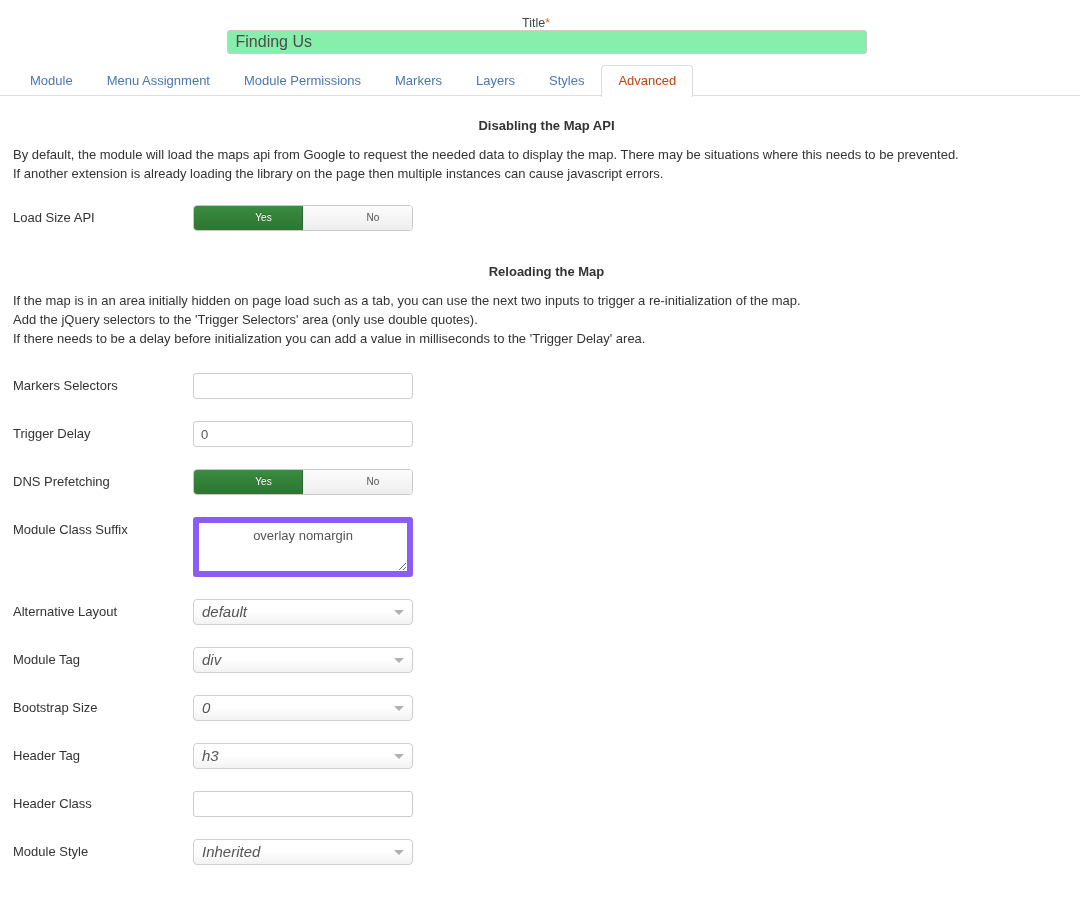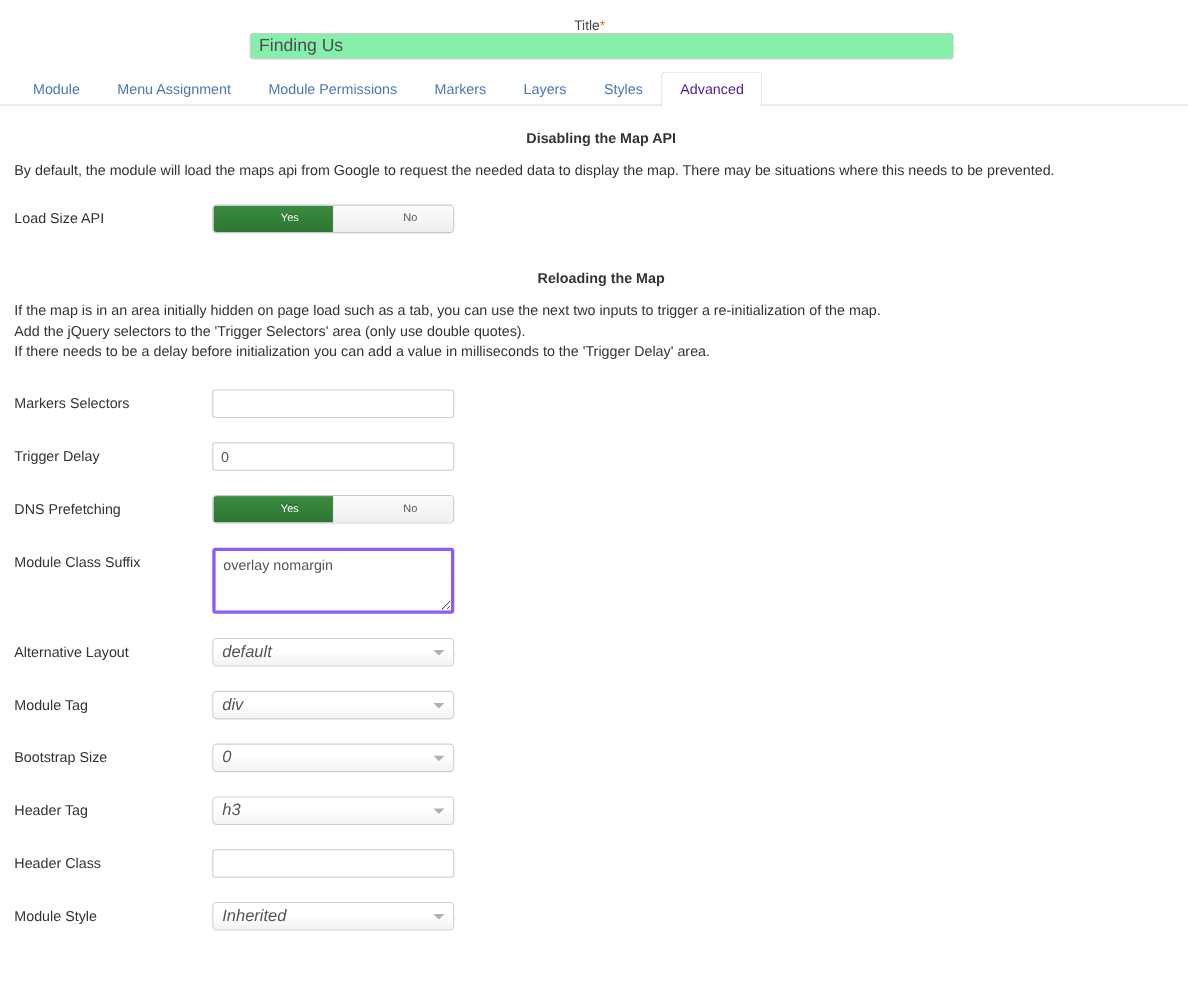--- a/index.html
+++ b/index.html
@@ -63,21 +63,21 @@
     line-height: 16px;
     border: 1px solid transparent;
     border-bottom: none;
     border-radius: 4px 4px 0 0;
     background: transparent;
     cursor: pointer;
     white-space: nowrap;
     margin-bottom: -1px;
   }
   .tab.active {
-    color: #4c1d95;
+    color: #c2410c;
     background: #ffffff;
     border-color: #dddddd;
   }
   .tabs-rule {
     position: absolute;
     left: 0;
     right: 0;
     bottom: 0;
     height: 1px;
     background: #dddddd;
@@ -130,30 +130,31 @@
     font-size: 13px;
     color: #555555;
     padding: 2px 7px;
     outline: none;
   }
 
   
   .ta {
     width: 220px;
     height: 60px;
-    border: 3px solid #8b5cf6;
+    border: 6px solid #8b5cf6;
     border-radius: 3px;
     background: #ffffff;
     font-family: "Liberation Sans", sans-serif;
     font-size: 13px;
     color: #555555;
     padding: 5px 7px;
     outline: none;
     resize: both;
     overflow: hidden;
+    text-align: center;
   }
 
   
   .sel-wrap {
     position: relative;
     width: 220px;
     height: 26px;
   }
   .sel {
     width: 220px;
@@ -232,20 +233,21 @@
     <div class="tab">Styles</div>
     <div class="tab active">Advanced</div>
   </div>
   <div class="tabs-rule"></div>
 </div>
 
 <div class="content">
 
   <h3 class="section-head">Disabling the Map API</h3>
   <p class="para">By default, the module will load the maps api from Google to request the needed data to display the map. There may be situations where this needs to be prevented.</p>
+  <p class="para">If another extension is already loading the library on the page then multiple instances can cause javascript errors.</p>
 
   <div class="field-row">
     <div class="field-label">Load Size API</div>
     <div class="toggle">
       <div class="btn on">Yes</div>
       <div class="btn off">No</div>
     </div>
   </div>
 
   <h3 class="section-head second">Reloading the Map</h3>

